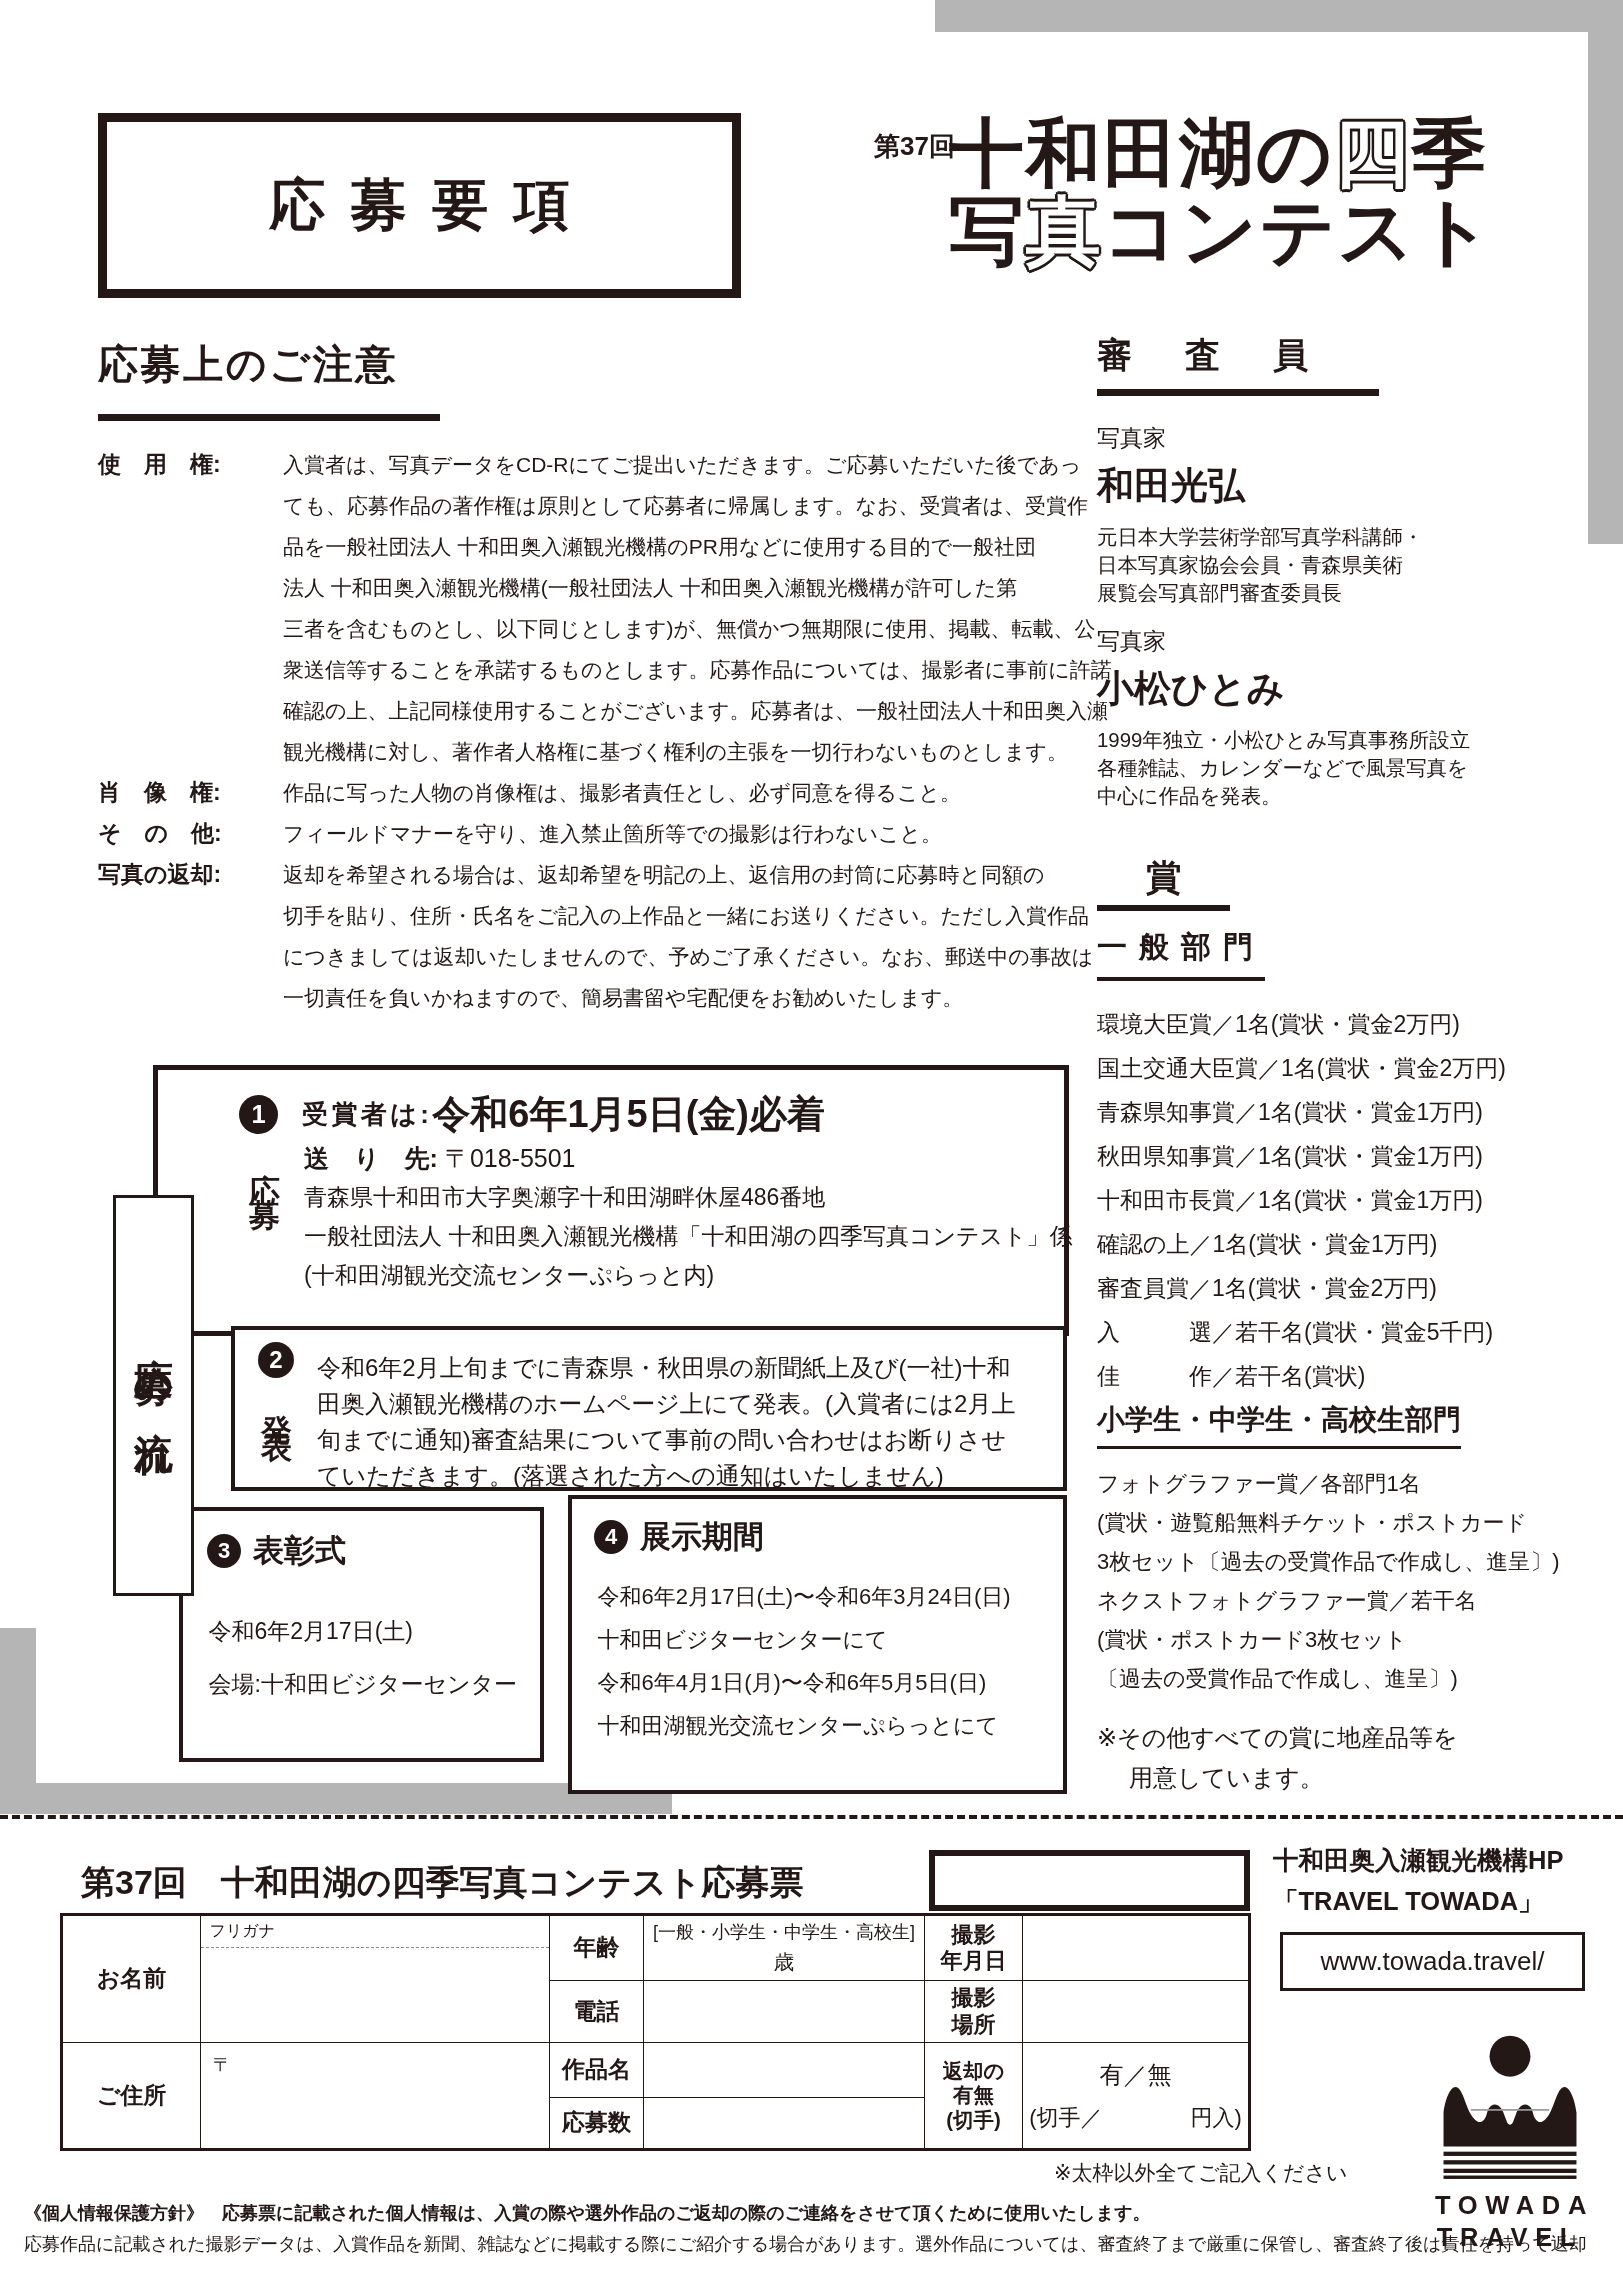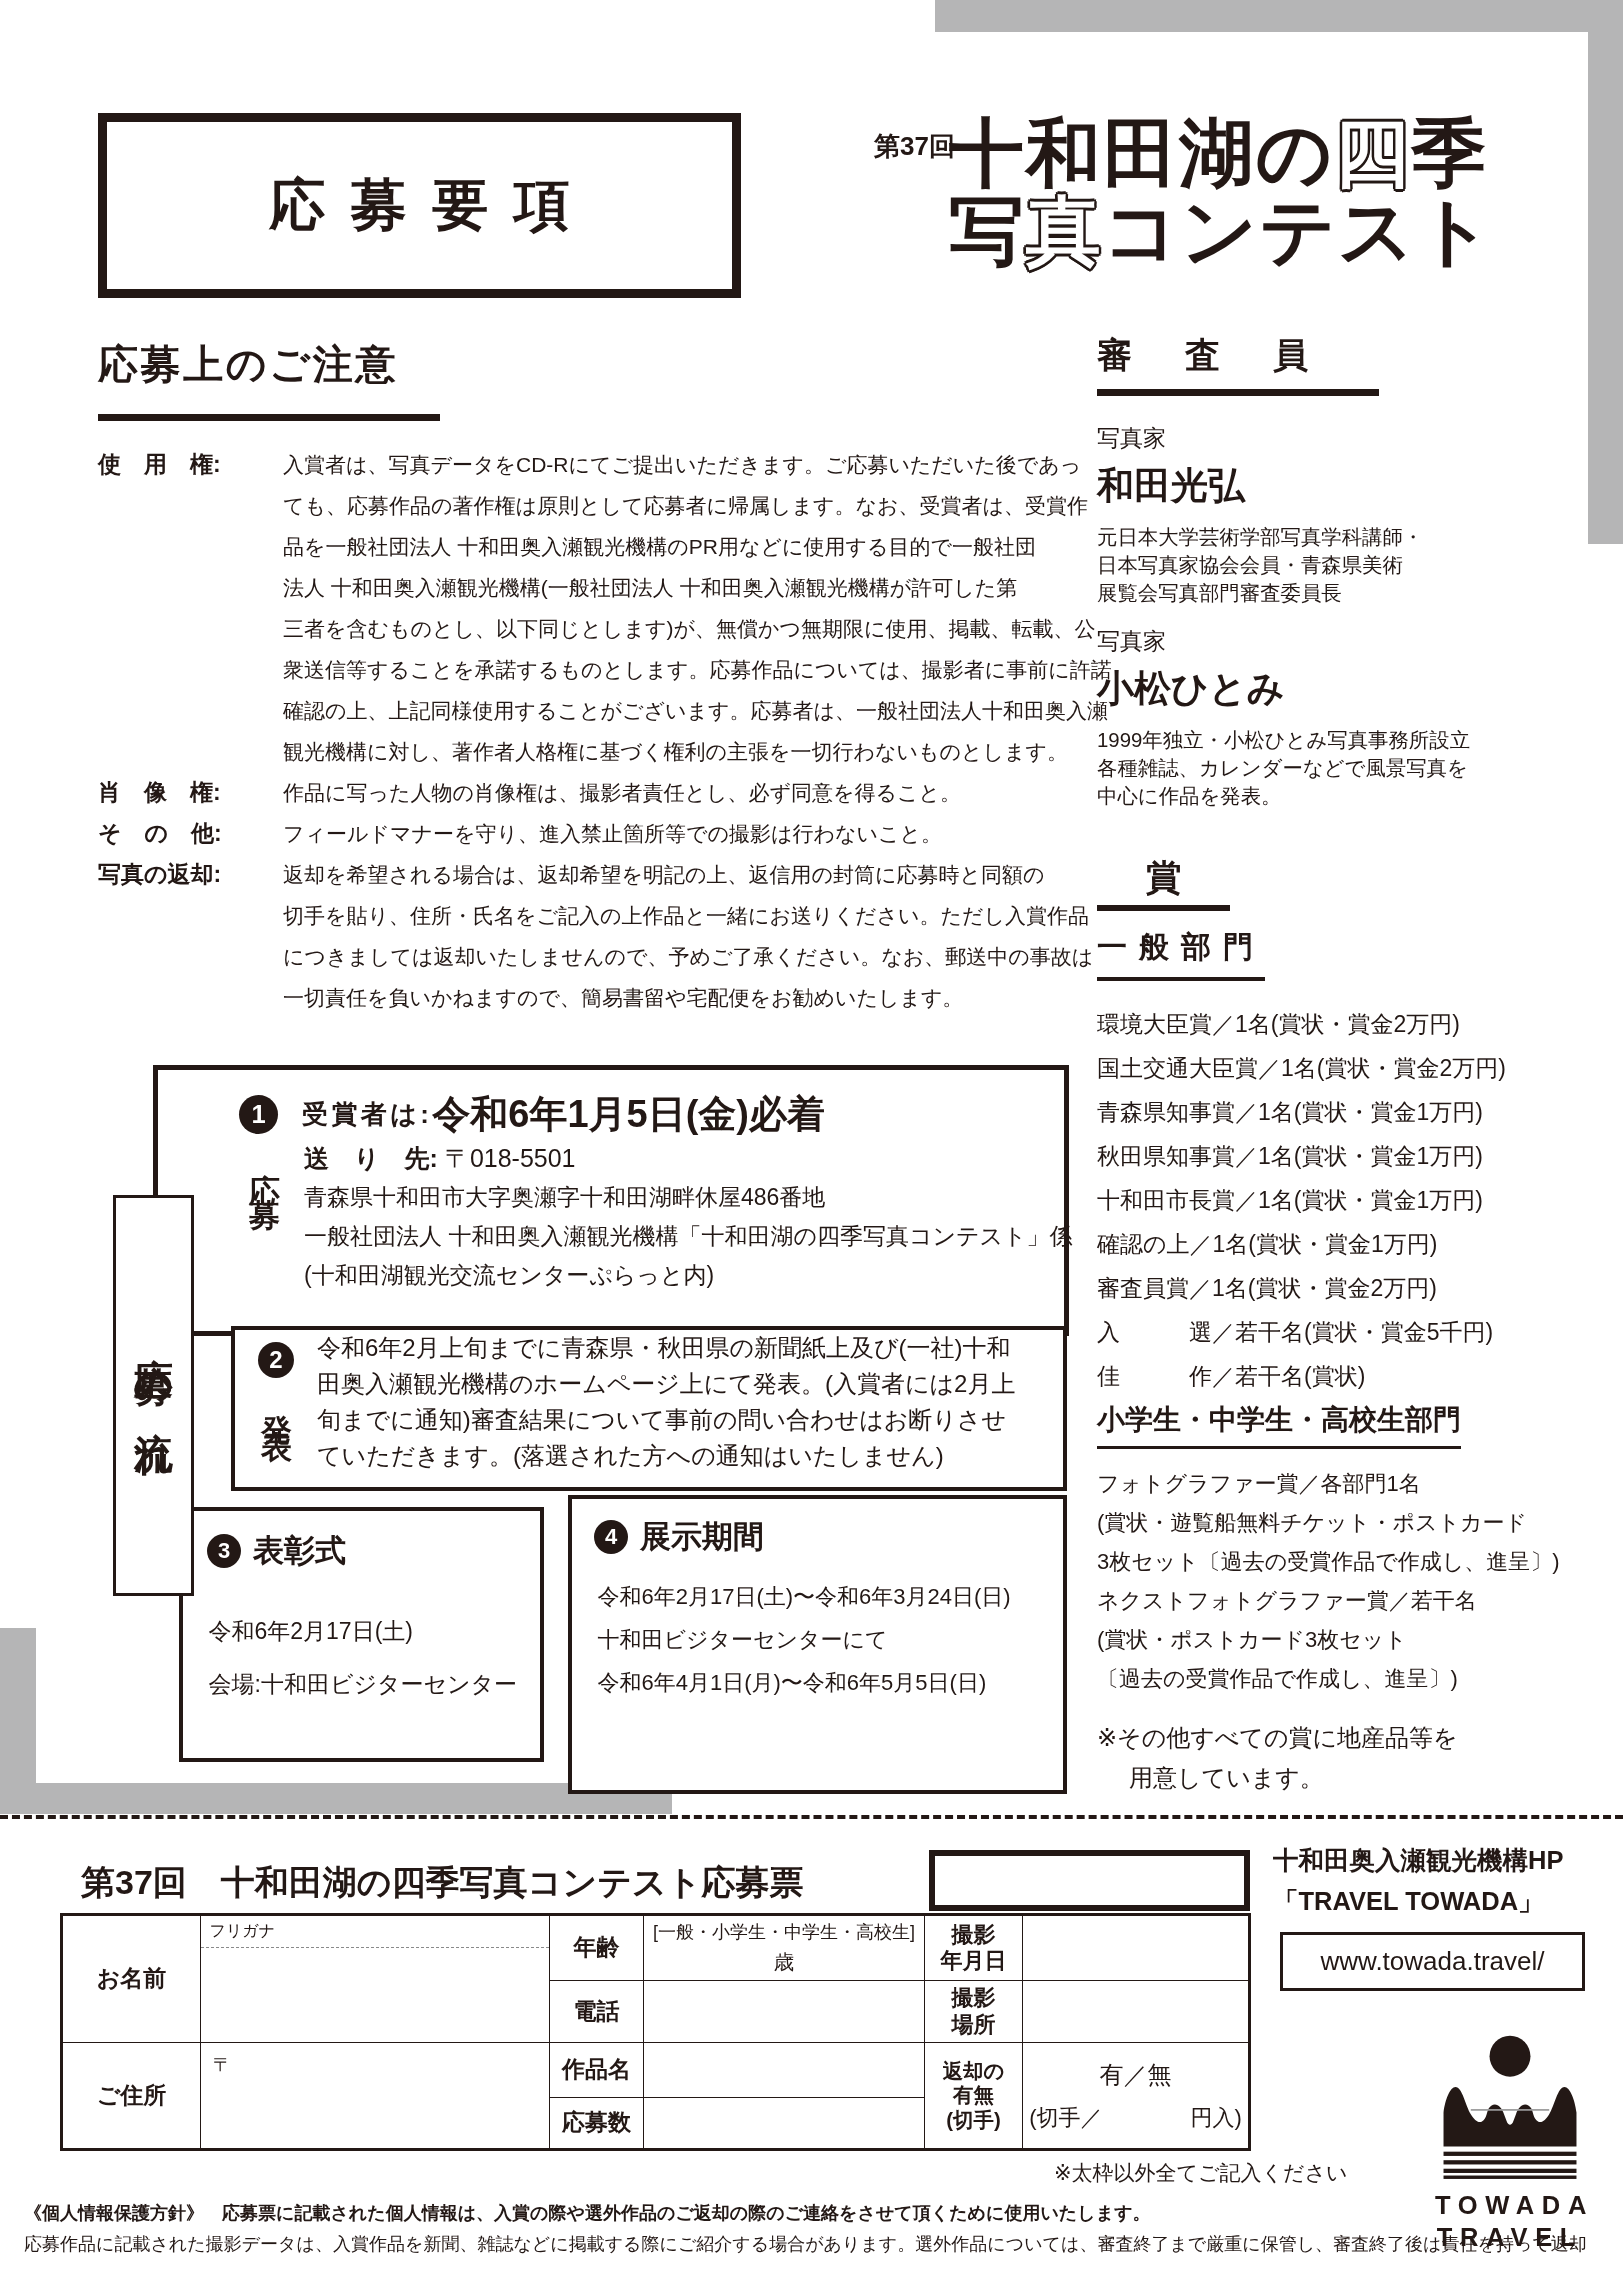--- a/index.html
+++ b/index.html
@@ -112,21 +112,21 @@
       <div class="nw" style="font-size:23px;line-height:39px;">一般社団法人 十和田奥入瀬観光機構「十和田湖の四季写真コンテスト」係</div>
       <div class="nw" style="font-size:23px;line-height:39px;">(十和田湖観光交流センターぷらっと内)</div>
     </div>
   </div>
 
   <div class="abs" style="left:231px;top:1326px;width:828px;height:157px;border:4.3px solid #231815;background:#fff;display:flex;">
     <div style="width:82px;flex:0 0 82px;display:flex;flex-direction:column;align-items:center;padding-top:12px;">
       <span class="bullet" style="width:36px;height:36px;font-size:24px;">2</span>
       <span class="b9 vert" style="font-size:31px;letter-spacing:15.3px;margin-top:12px;">発表</span>
     </div>
-    <div style="padding-top:0;">
+    <div style="padding-top:20px;">
       <div class="nw" style="font-size:24px;line-height:36px;">令和6年2月上旬までに青森県・秋田県の新聞紙上及び(一社)十和</div>
       <div class="nw" style="font-size:24px;line-height:36px;">田奥入瀬観光機構のホームページ上にて発表。(入賞者には2月上</div>
       <div class="nw" style="font-size:24px;line-height:36px;">旬までに通知)審査結果について事前の問い合わせはお断りさせ</div>
       <div class="nw" style="font-size:24px;line-height:36px;">ていただきます。(落選された方への通知はいたしません)</div>
     </div>
   </div>
 
   <div class="abs" style="left:179px;top:1507px;width:357px;height:247px;border:4.3px solid #231815;background:#fff;">
     <div style="display:flex;align-items:center;margin:18.7px 0 0 24px;">
       <span class="bullet" style="width:34px;height:34px;font-size:22px;">3</span>
@@ -138,20 +138,21 @@
 
   <div class="abs" style="left:568px;top:1495px;width:491px;height:291px;border:4.3px solid #231815;background:#fff;">
     <div style="display:flex;align-items:center;margin:17px 0 0 22px;">
       <span class="bullet" style="width:34px;height:34px;font-size:22px;">4</span>
       <span class="b9 nw" style="font-size:31px;margin-left:12px;">展示期間</span>
     </div>
     <div style="margin:17px 0 0 25.5px;">
       <div class="nw" style="font-size:22px;line-height:43px;">令和6年2月17日(土)〜令和6年3月24日(日)</div>
       <div class="nw" style="font-size:22px;line-height:43px;">十和田ビジターセンターにて</div>
       <div class="nw" style="font-size:22px;line-height:43px;">令和6年4月1日(月)〜令和6年5月5日(日)</div>
+      <div class="nw" style="font-size:22px;line-height:43px;">十和田湖観光交流センターぷらっとにて</div>
     </div>
   </div>
 
   <div class="abs" style="left:113px;top:1195px;width:75px;height:395px;border:3.4px solid #231815;background:#fff;display:flex;align-items:center;justify-content:center;">
     <span class="b9 vert nw" style="font-size:39px;letter-spacing:10.2px;">応募の流れ</span>
   </div>
 
   <div class="abs b9 nw" style="left:1097px;top:332px;font-size:35px;letter-spacing:53px;">審査員</div>
   <div class="abs bar" style="left:1097px;top:389px;width:282px;height:6.8px;"></div>
 

